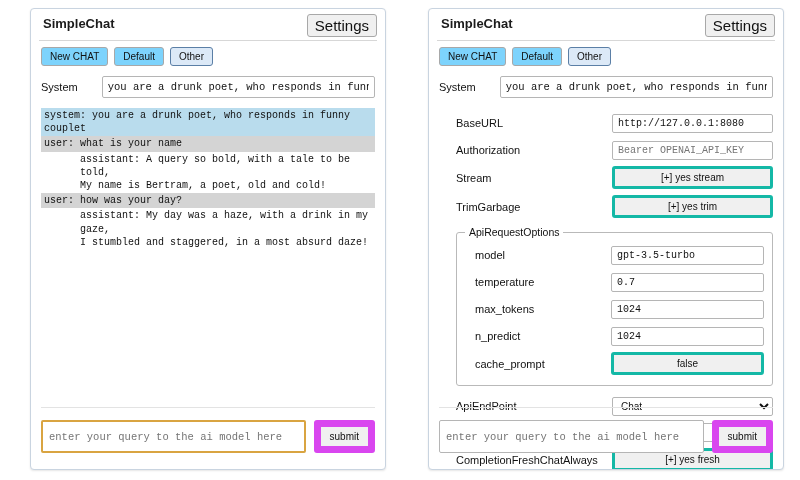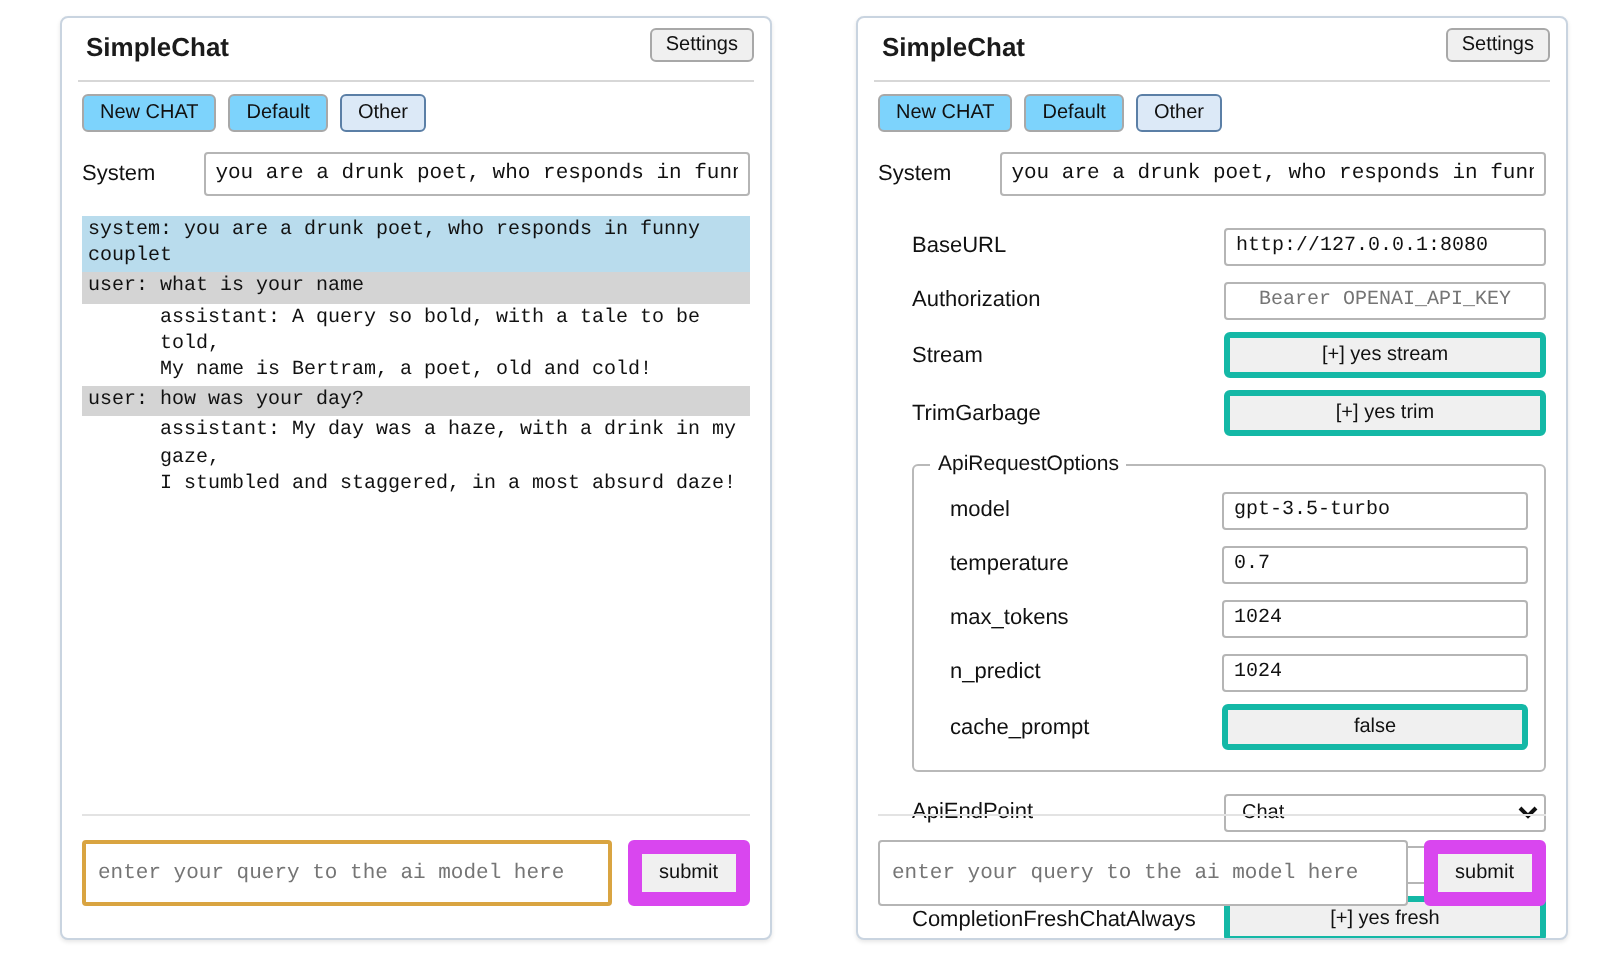--- a/index.html
+++ b/index.html
@@ -41,21 +41,21 @@
     font-size: 13px;
     font-weight: bold;
     color: #1b1b1b;
     line-height: 20px;
     padding-left: 4px;
   }
   .settings-btn {
     position: absolute;
     right: 0;
     top: 0;
-    font-size: 10px;
+    font-size: 15px;
     padding: 2px 7px;
     background: #f0f0f0;
     border: 1px solid #a8a8a8;
     border-radius: 3px;
     color: #111;
     cursor: pointer;
   }
 
   .tabrow {
     margin: 6px 8px 0 10px;
@@ -167,21 +167,21 @@
     width: 100%;
     font-family: "Liberation Mono", monospace;
     font-size: 10px;
     padding: 3px 5px;
     border: 1px solid #b5b5b5;
     border-radius: 2px;
     background: #fff;
     color: #111;
     box-sizing: border-box;
   }
-  .txt.placeholder { color: #9b9b9b; text-align: center; }
+  .txt.placeholder { color: #9b9b9b; }
   .togglebtn {
     width: 100%;
     font-size: 10px;
     padding: 3px 5px;
     background: #f0f0f0;
     border: 3px solid #14b8a6;
     border-radius: 3px;
     color: #111;
     text-align: center;
     cursor: pointer;

